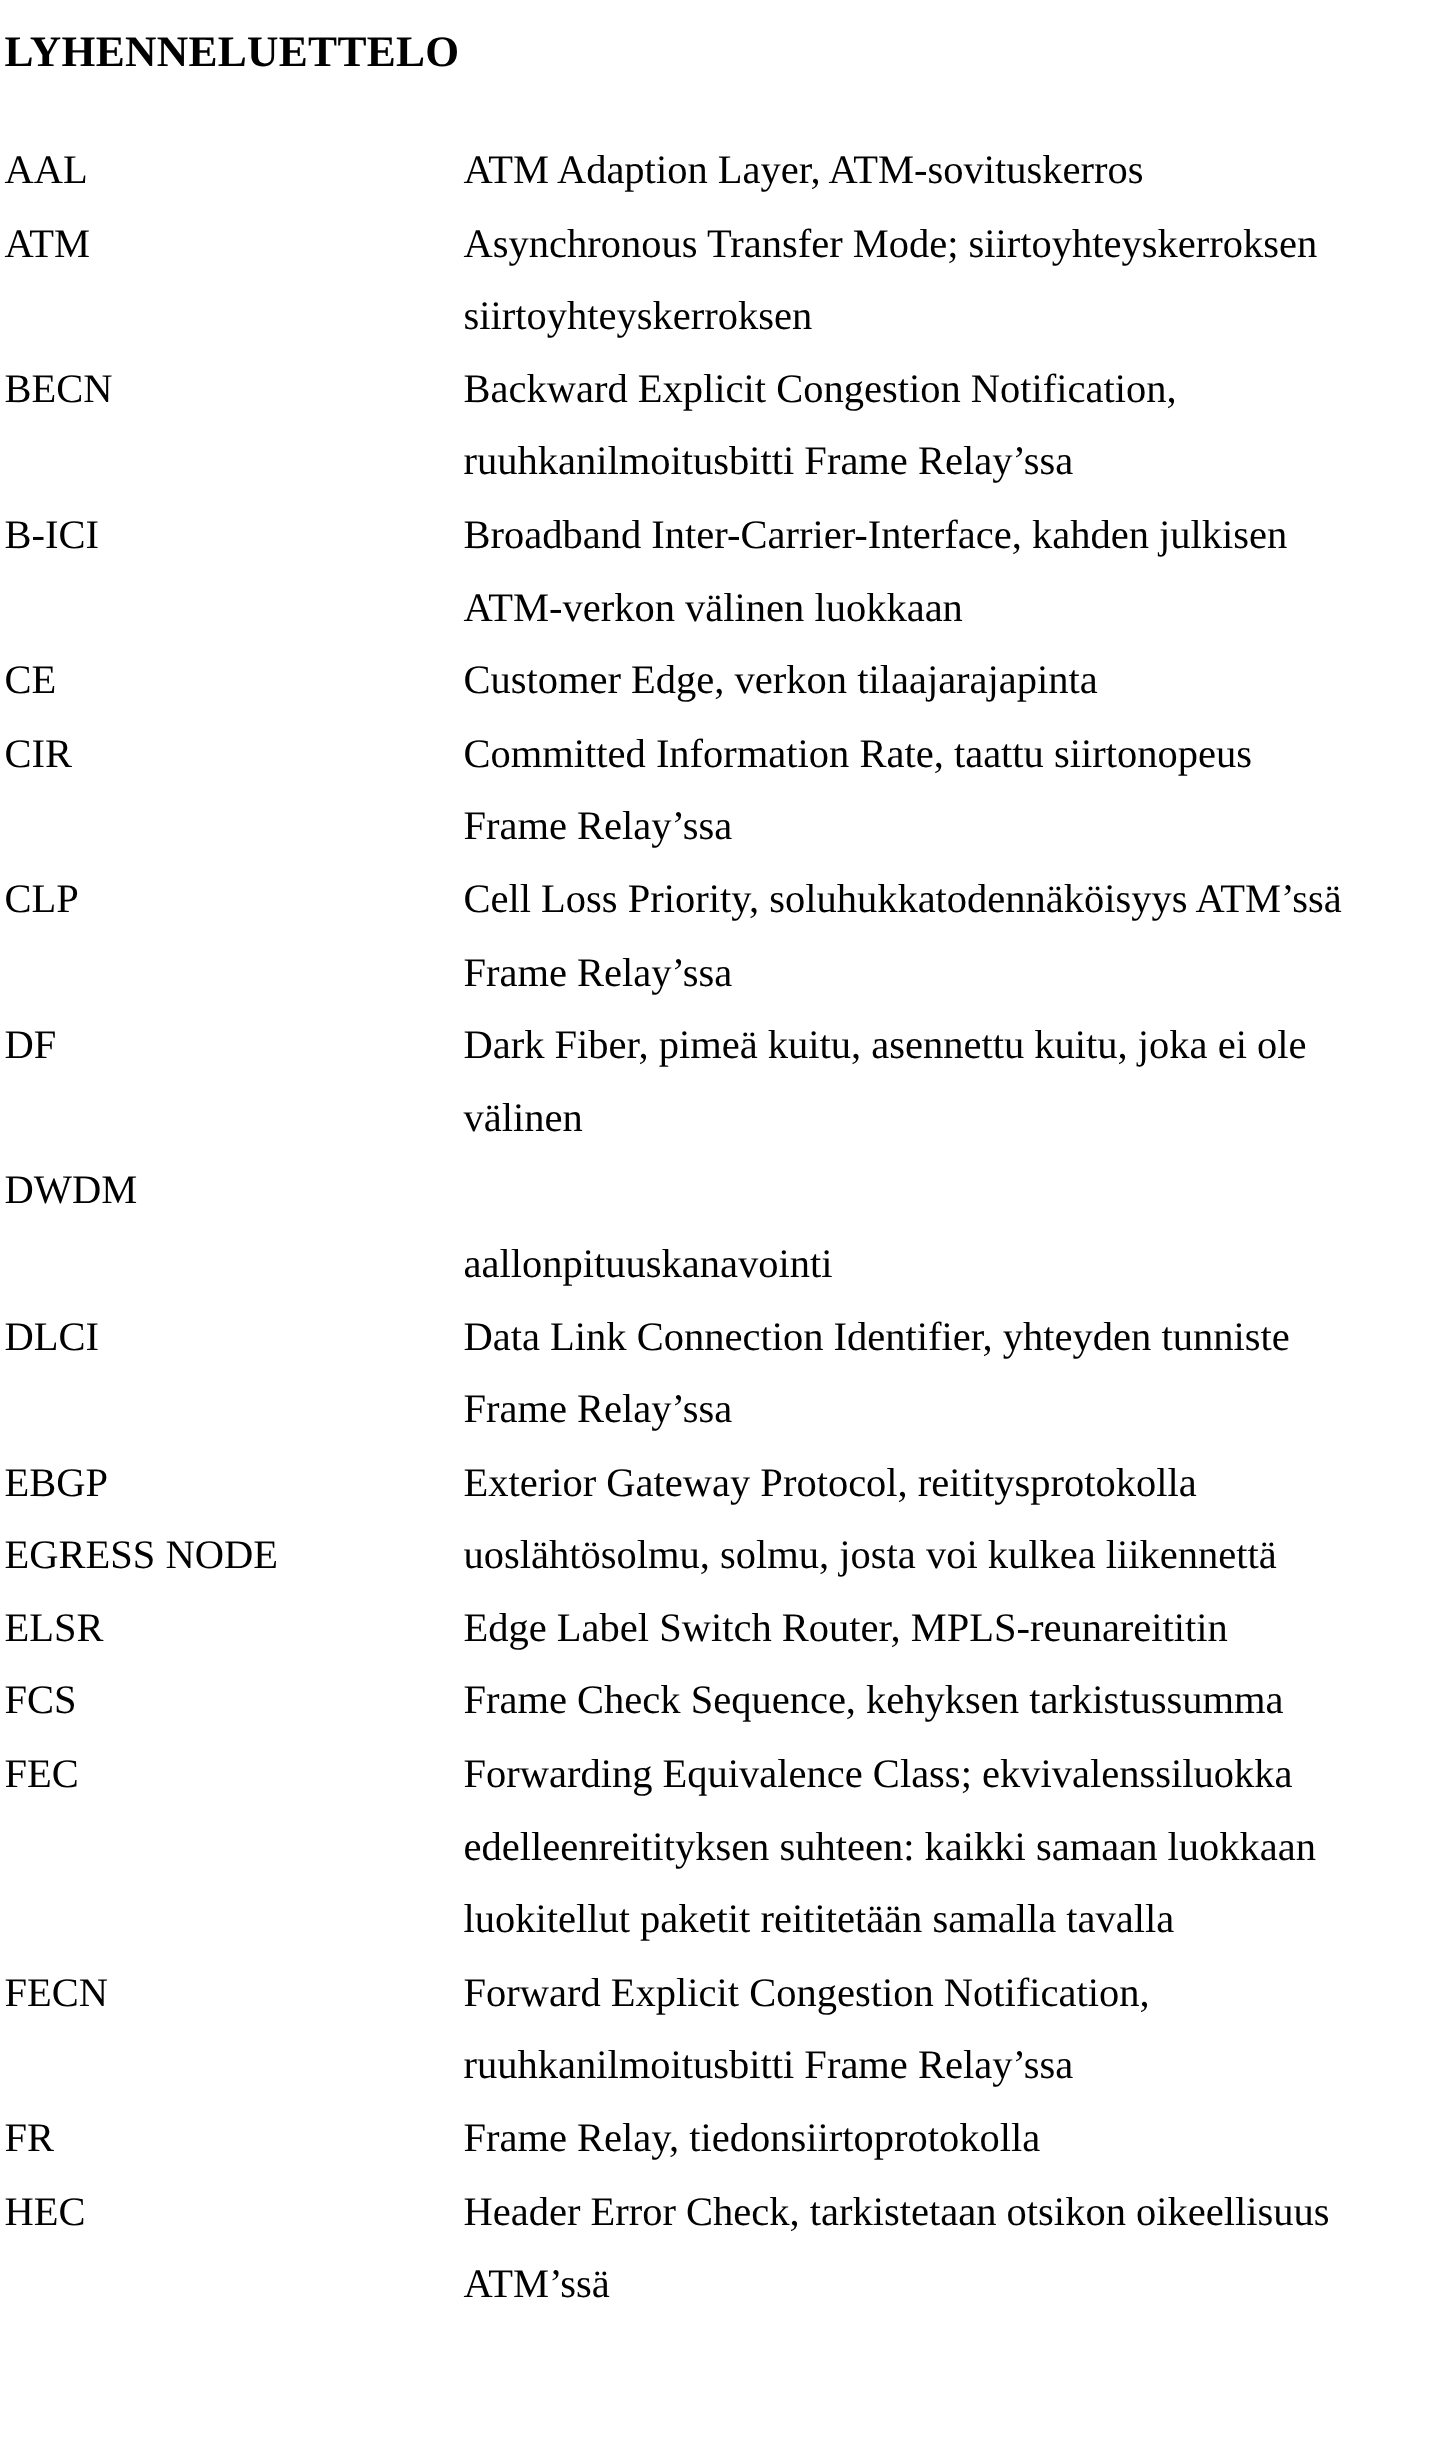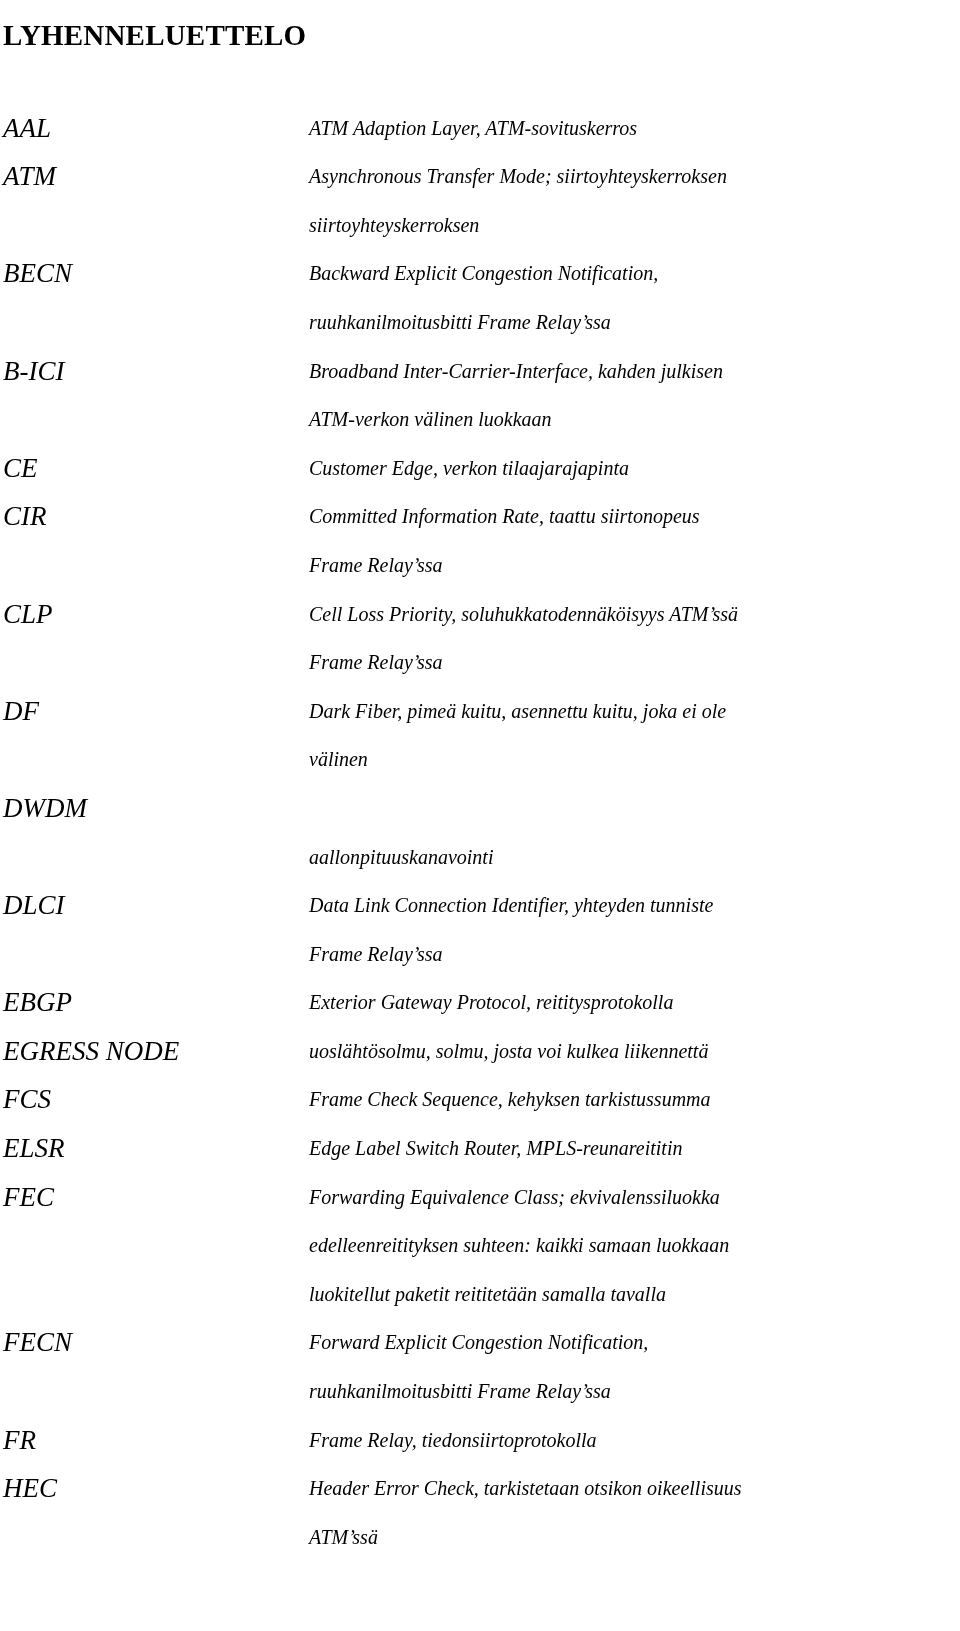--- a/index.html
+++ b/index.html
@@ -43,41 +43,40 @@
     width: 960px;
   }
 
   .entry {
     position: relative;
     width: 960px;
   }
 
   .line-row {
     display: flex;
-    align-items: flex-end;
+    align-items: flex-start;
     height: 48.6px;
     width: 960px;
-    font-style: italic;
   }
 
   .term-cell {
     flex: 0 0 309px;
     width: 309px;
     padding-left: 3px;
     box-sizing: border-box;
     font-size: 27px;
     line-height: 34px;
     white-space: nowrap;
   }
 
   .def-cell {
     flex: 1 1 auto;
     padding-left: 0px;
     box-sizing: border-box;
-    font-size: 20px;
+    font-size: 27px;
     line-height: 34px;
     white-space: nowrap;
   }
 
   .def-cell.empty, .term-cell.empty {
     visibility: hidden;
   }
 </style>
 </head>
 <body>
@@ -187,32 +186,32 @@
         </div>
       </div>
       <div class="entry">
         <div class="line-row">
           <div class="term-cell">EGRESS NODE</div>
           <div class="def-cell">uoslähtösolmu, solmu, josta voi kulkea liikennettä</div>
         </div>
       </div>
       <div class="entry">
         <div class="line-row">
+          <div class="term-cell">ELSR</div>
+          <div class="def-cell">Edge Label Switch Router, MPLS-reunareititin</div>
+        </div>
+      </div>
+      <div class="entry">
+        <div class="line-row">
           <div class="term-cell">FCS</div>
           <div class="def-cell">Frame Check Sequence, kehyksen tarkistussumma</div>
         </div>
       </div>
       <div class="entry">
         <div class="line-row">
-          <div class="term-cell">ELSR</div>
-          <div class="def-cell">Edge Label Switch Router, MPLS-reunareititin</div>
-        </div>
-      </div>
-      <div class="entry">
-        <div class="line-row">
           <div class="term-cell">FEC</div>
           <div class="def-cell">Forwarding Equivalence Class; ekvivalenssiluokka</div>
         </div>
         <div class="line-row">
           <div class="term-cell empty"></div>
           <div class="def-cell">edelleenreitityksen suhteen: kaikki samaan luokkaan</div>
         </div>
         <div class="line-row">
           <div class="term-cell empty"></div>
           <div class="def-cell">luokitellut paketit reititetään samalla tavalla</div>

